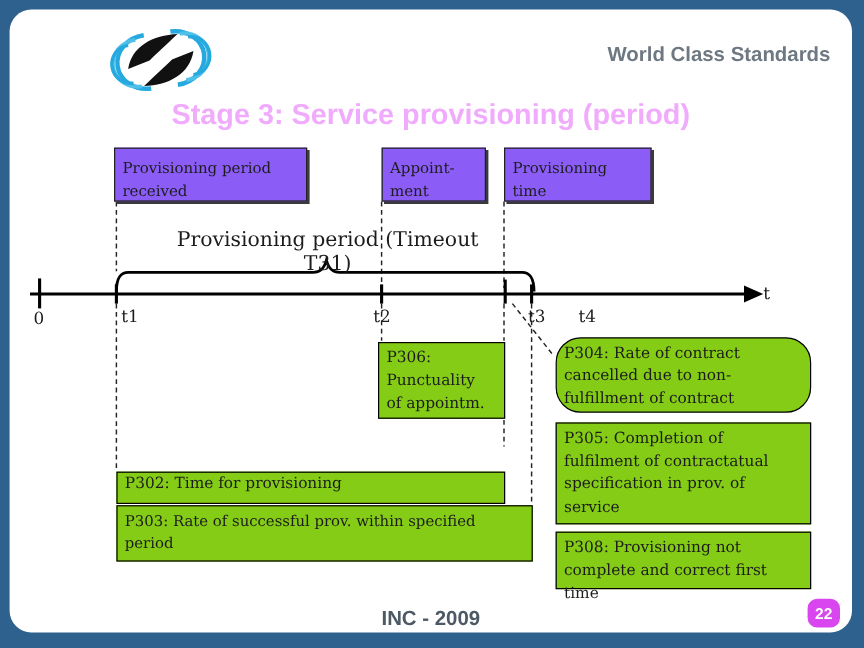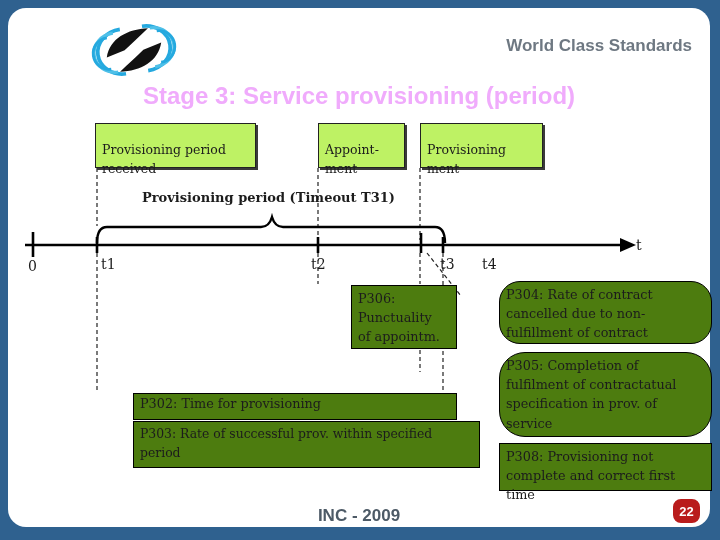--- a/index.html
+++ b/index.html
@@ -16,52 +16,52 @@
              font-style:italic;color:#1D3176;letter-spacing:1px;}
   .logo-globe{position:absolute;left:56px;top:0px;}
   .tagline{right:28px;top:36px;font-size:17px;font-weight:bold;color:#6E7882;z-index:3;}
   .page-title{left:8px;top:82px;width:702px;text-align:center;font-size:24px;
               font-weight:bold;color:#f0abfc;z-index:3;}
 
   
   .dg{font-family:"DejaVu Serif","Liberation Serif",serif;color:#1c1c1c;}
 
   
-  .event-box{background:#bef264;border:1px solid #222;box-shadow:2px 2px 0 #3a3a3a;
-             font-size:12.5px;line-height:1.55;padding:16px 6px;z-index:4;box-sizing:border-box;}
+  .event-box{background:#8b5cf6;border:1px solid #222;box-shadow:2px 2px 0 #3a3a3a;
+             font-size:12.5px;line-height:1.55;padding:6px 6px;z-index:4;box-sizing:border-box;}
   .ev-received{left:95px;top:123px;width:161px;height:45px;}
   .ev-appointment{left:318px;top:123px;width:87px;height:45px;}
   .ev-done{left:420px;top:123px;width:123px;height:45px;}
 
   
-  .metric-box{background:#4d7c0f;border:1.5px solid #000;font-size:12.8px;line-height:1.5;
-              padding:3px 6px;z-index:4;box-sizing:border-box;margin-left:36px;}
+  .metric-box{background:#84cc16;border:1.5px solid #000;font-size:12.8px;line-height:1.5;
+              padding:3px 6px;z-index:4;box-sizing:border-box;}
   .m-p306{left:315px;top:285px;width:106px;height:64px;}
   .m-p304{left:463px;top:281px;width:213px;height:63px;border-radius:21px;}
-  .m-p305{left:463px;top:352px;width:213px;height:85px;border-radius:26px;}
+  .m-p305{left:463px;top:352px;width:213px;height:85px;}
   .m-p302{left:97px;top:393px;width:324px;height:27px;padding-top:0;}
   .m-p303{left:97px;top:421px;width:347px;height:47px;font-size:12.4px;}
   .m-p308{left:463px;top:443px;width:213px;height:48px;}
 
   
   .tl-label{font-size:14px;z-index:3;}
-  .brace-label{left:142px;top:190px;width:262px;font-size:13px;z-index:3;font-weight:bold;}
+  .brace-label{left:142px;top:190px;width:262px;text-align:center;font-size:17px;z-index:3;}
   .lbl-0{left:28px;top:258px;}
   .lbl-t1{left:101px;top:256px;}
   .lbl-t2{left:311px;top:256px;}
   .lbl-t3{left:440px;top:256px;}
   .lbl-t4{left:441px;top:256px;margin-left:41px;}
   .lbl-t{left:636px;top:237px;}
 
   svg.overlay{position:absolute;left:0;top:0;z-index:2;pointer-events:none;}
 
   
   .credit{left:8px;top:506px;width:702px;text-align:center;font-size:17px;
           font-weight:bold;color:#4D5A66;z-index:3;}
-  .page-badge{left:670px;top:496px;width:33px;height:30px;background:#b91c1c;
+  .page-badge{left:670px;top:496px;width:33px;height:30px;background:#d946ef;
               border:3px solid #ffffff;border-radius:11px;color:#fff;font-size:13px;
               font-weight:bold;display:flex;align-items:center;justify-content:center;
               z-index:5;box-sizing:border-box;}
 </style>
 </head>
 <body>
 
 <div class="slide"></div>
 
 <div class="abs logo-wrap">
@@ -79,21 +79,21 @@
   </svg>
 </div>
 <div class="abs tagline">World Class Standards</div>
 <div class="abs page-title">Stage 3: Service provisioning (period)</div>
 
 <div class="abs dg prelines event-box ev-received">Provisioning period
 received</div>
 <div class="abs dg prelines event-box ev-appointment">Appoint-
 ment</div>
 <div class="abs dg prelines event-box ev-done">Provisioning
-ment</div>
+time</div>
 
 <svg class="overlay" width="720" height="540" viewBox="0 0 720 540">
 
   <g stroke="#222" stroke-width="1.2" stroke-dasharray="4 3">
     <line x1="97" y1="168" x2="97" y2="226"></line>
     <line x1="97" y1="253" x2="97" y2="392"></line>
     <line x1="318" y1="168" x2="318" y2="240"></line>
     <line x1="318" y1="253" x2="318" y2="284"></line>
     <line x1="420" y1="168" x2="420" y2="240"></line>
     <line x1="420" y1="253" x2="420" y2="284"></line>

